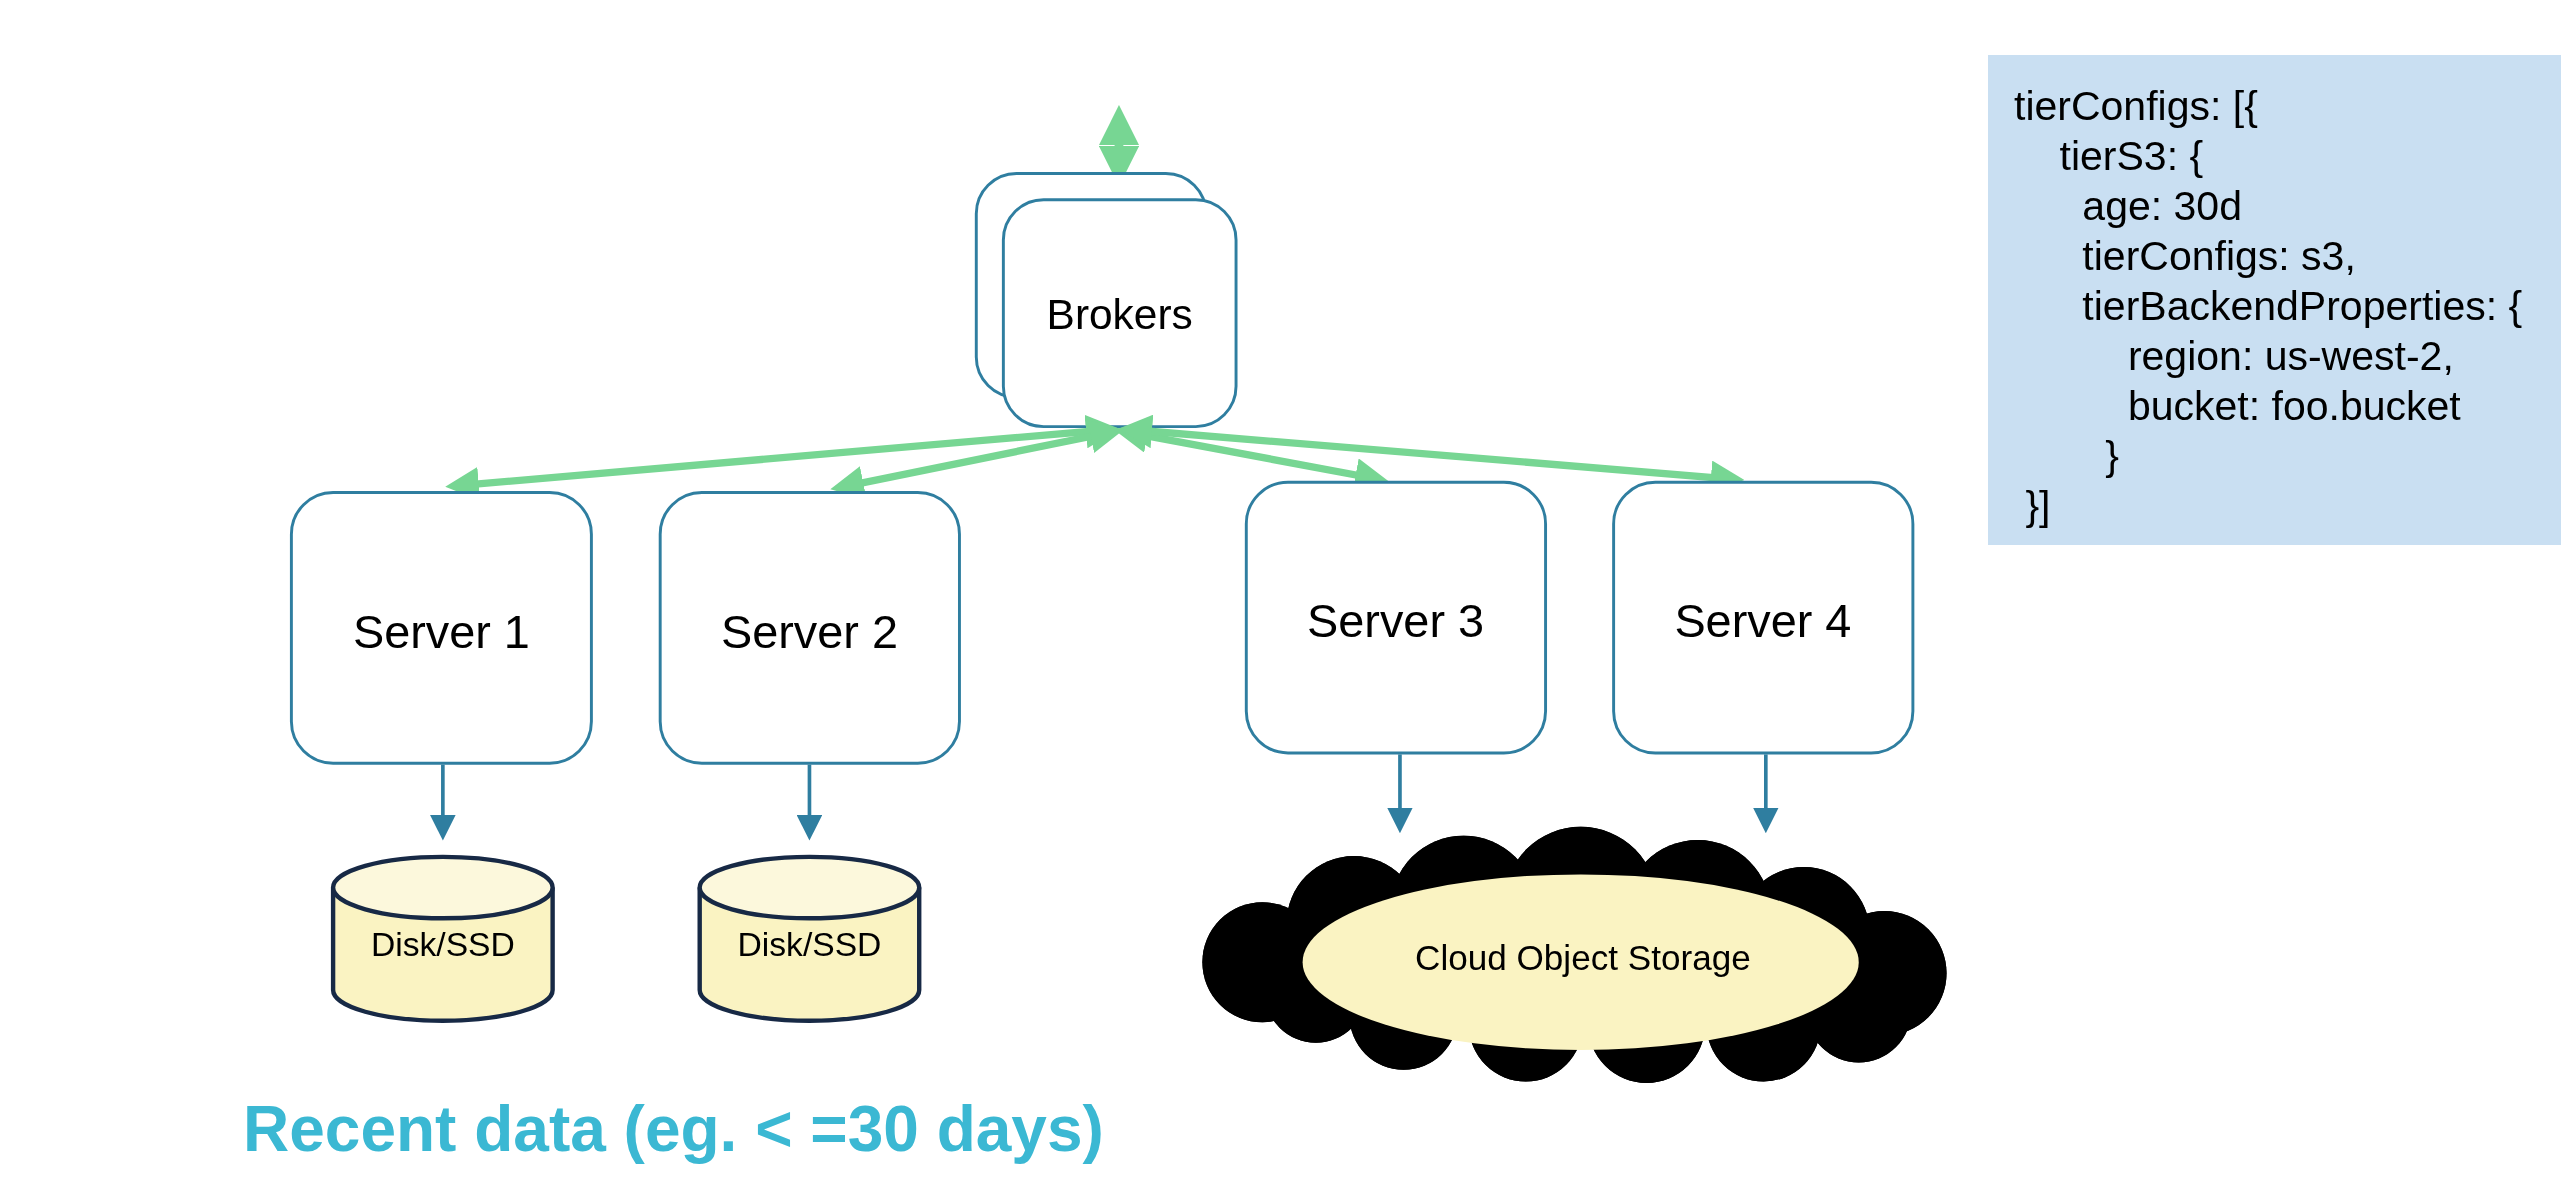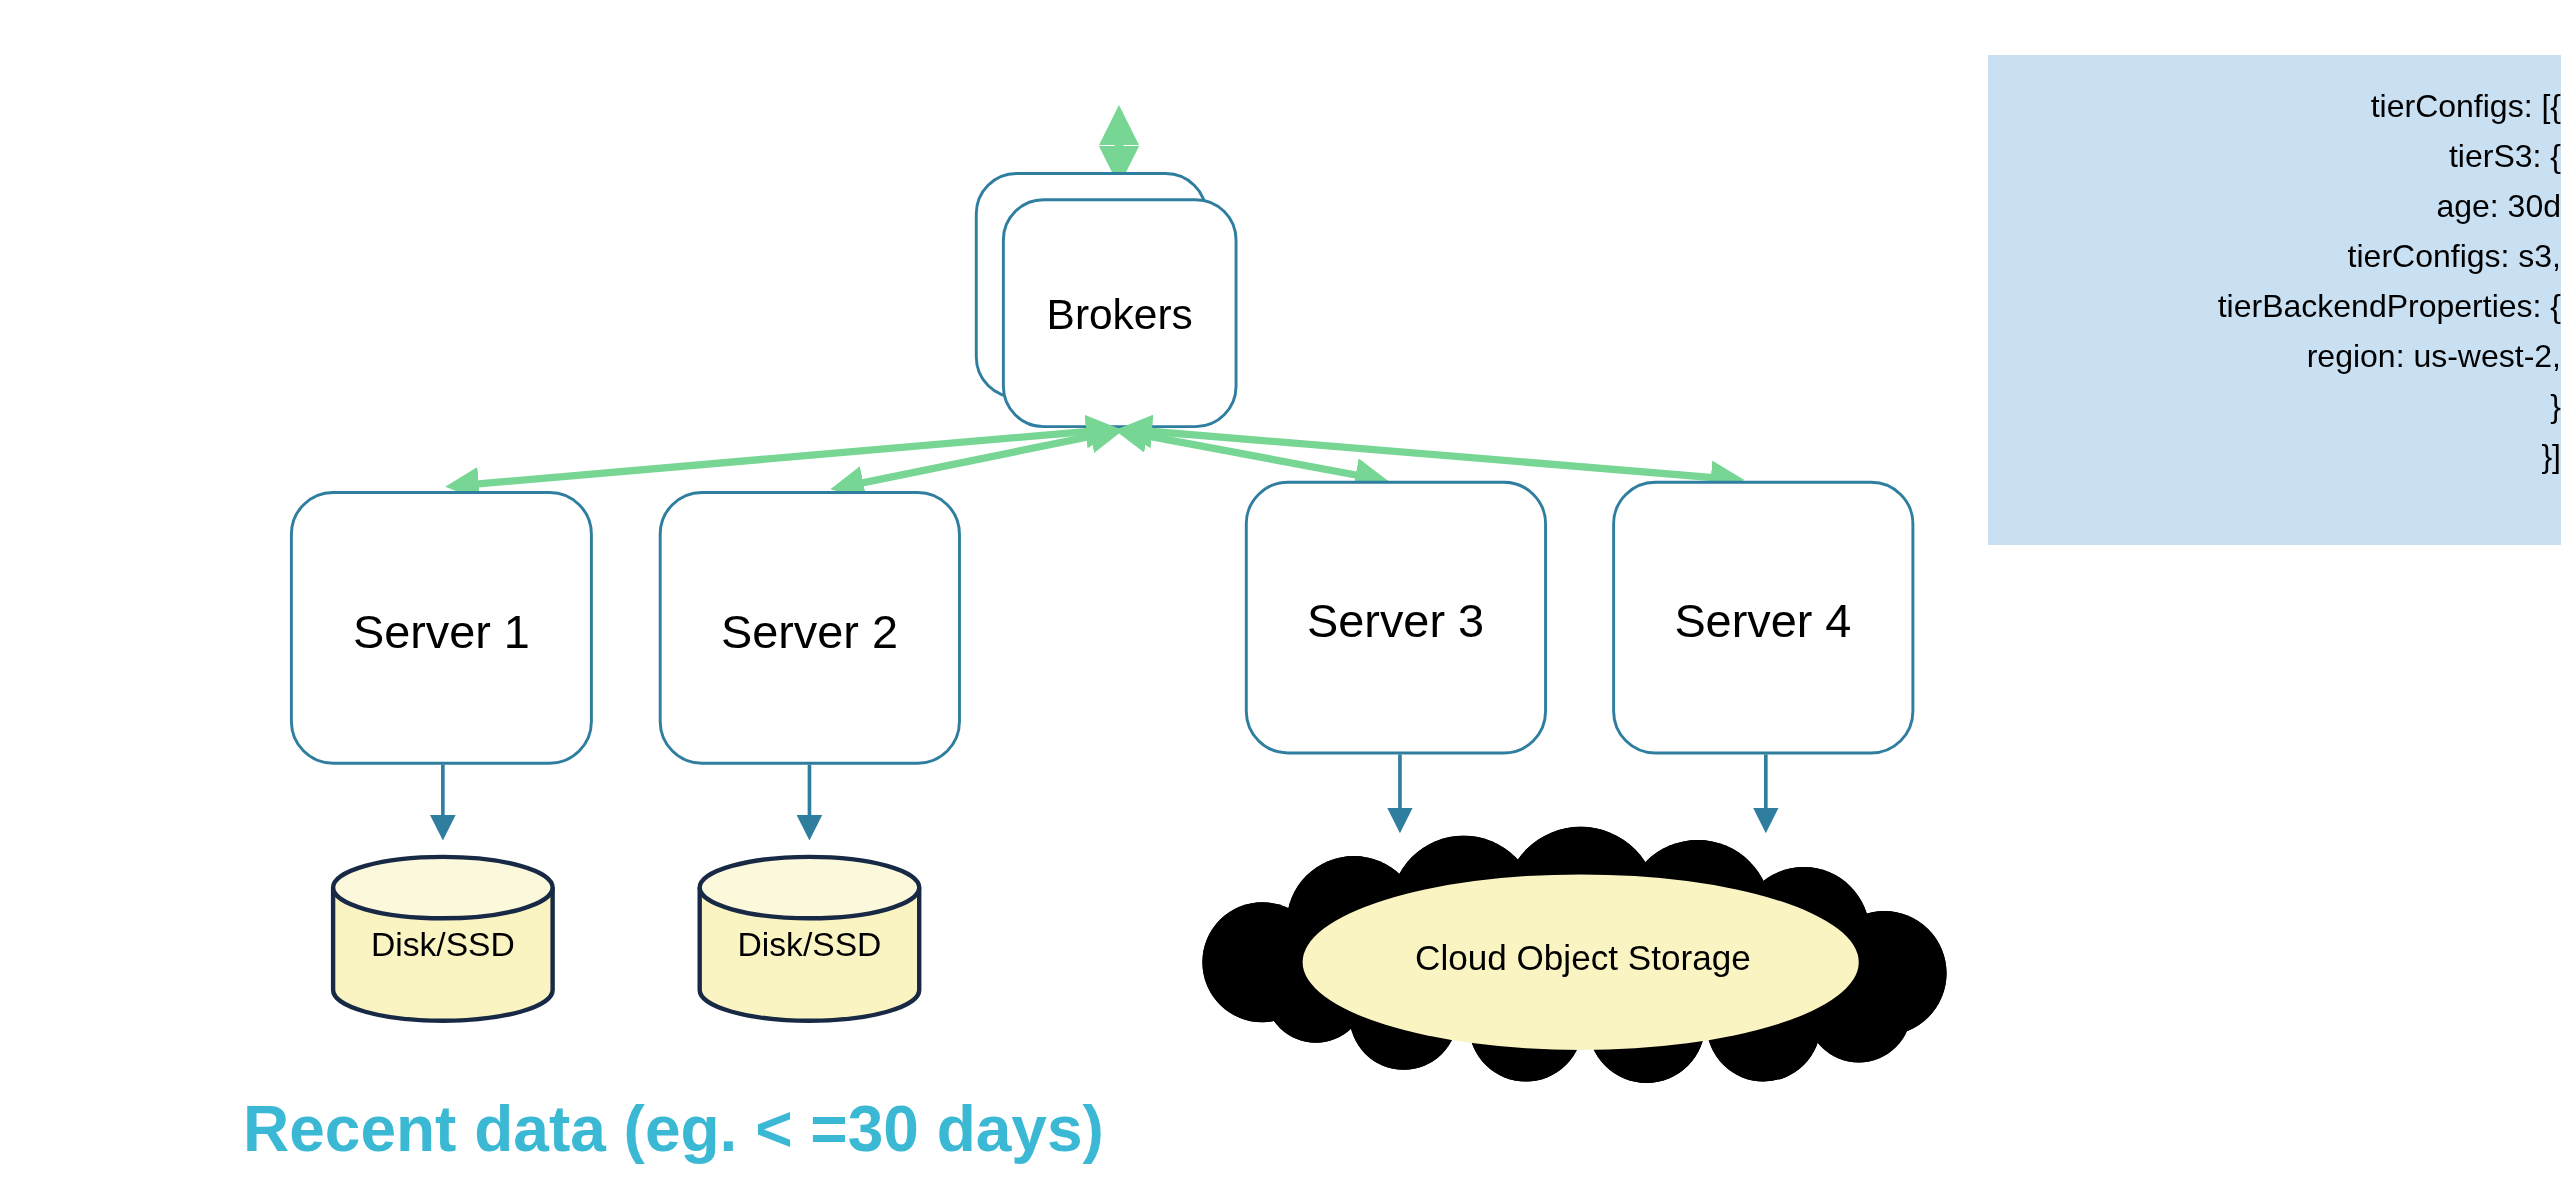--- a/index.html
+++ b/index.html
@@ -25,21 +25,21 @@
   
   .lbl{fill:var(--ink);text-anchor:middle;}
   .lbl-brokers{font-size:58px;}
   .lbl-server{font-size:64px;}
   .lbl-disk{font-size:46px;}
   .lbl-cloud{font-size:48px;}
 
   
   .panel{position:absolute;left:1988px;top:55px;width:573px;height:490px;
          background:var(--panel);box-sizing:border-box;padding:26px 0 0 26px;}
-  .panel .cline{white-space:pre;font-size:32px;line-height:50px;color:var(--ink);text-align:right;}
+  .panel .cline{white-space:pre;font-size:41px;line-height:50px;color:var(--ink);}
   .panel .cline.bold{font-weight:normal;}
 
   
   .caption{position:absolute;font-weight:bold;font-size:64px;text-align:center;white-space:nowrap;}
   .caption.recent{left:243px;top:1092px;width:790px;color:var(--cyan);}
   .caption.historical{left:1217px;top:1107px;width:790px;color:var(--crimson);}
 </style>
 </head>
 <body>
 
@@ -132,20 +132,21 @@
     </g>
   </svg>
 
   <div class="panel">
     <div class="cline">tierConfigs: [{</div>
     <div class="cline">    tierS3: {</div>
     <div class="cline bold">      age: 30d</div>
     <div class="cline bold">      tierConfigs: s3,</div>
     <div class="cline">      tierBackendProperties: {</div>
     <div class="cline">          region: us-west-2,</div>
+    <div class="cline">          bucket: foo.bucket</div>
     <div class="cline">        }</div>
     <div class="cline"> }]</div>
   </div>
 
   <div class="caption recent">Recent data (eg. &lt; =30 days)</div>
 
 </div>
 
 
 </body></html>

